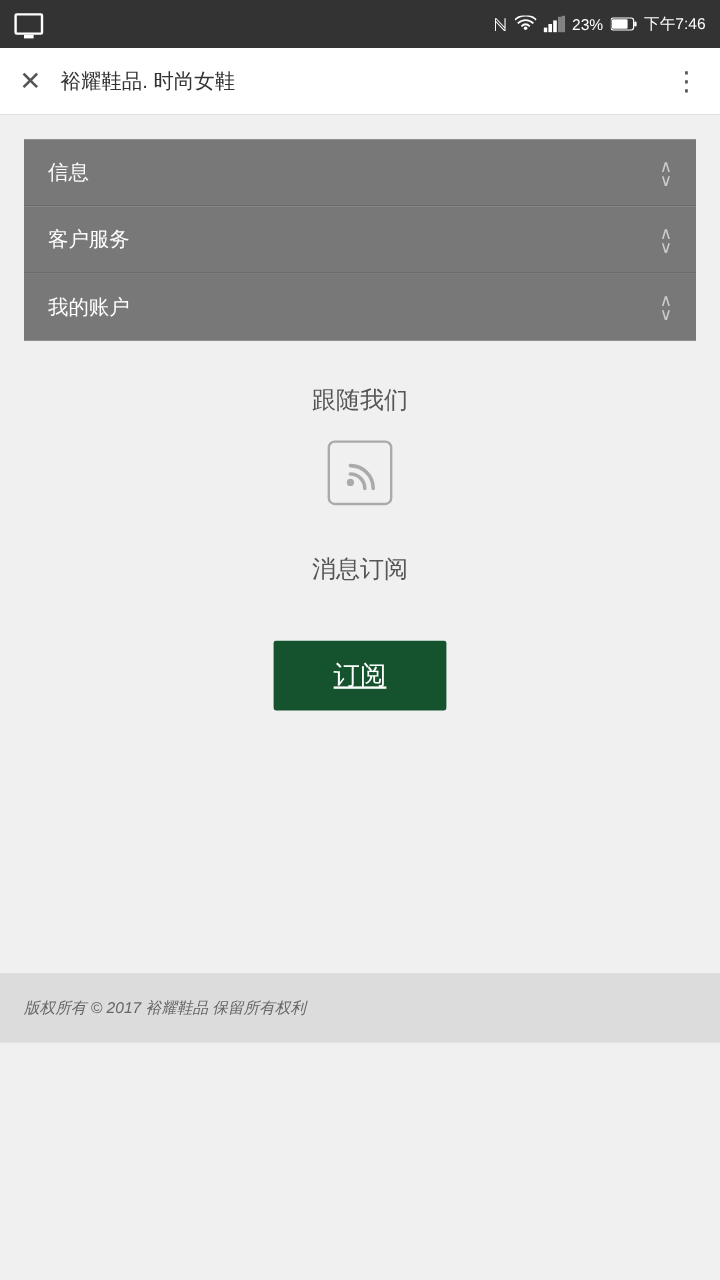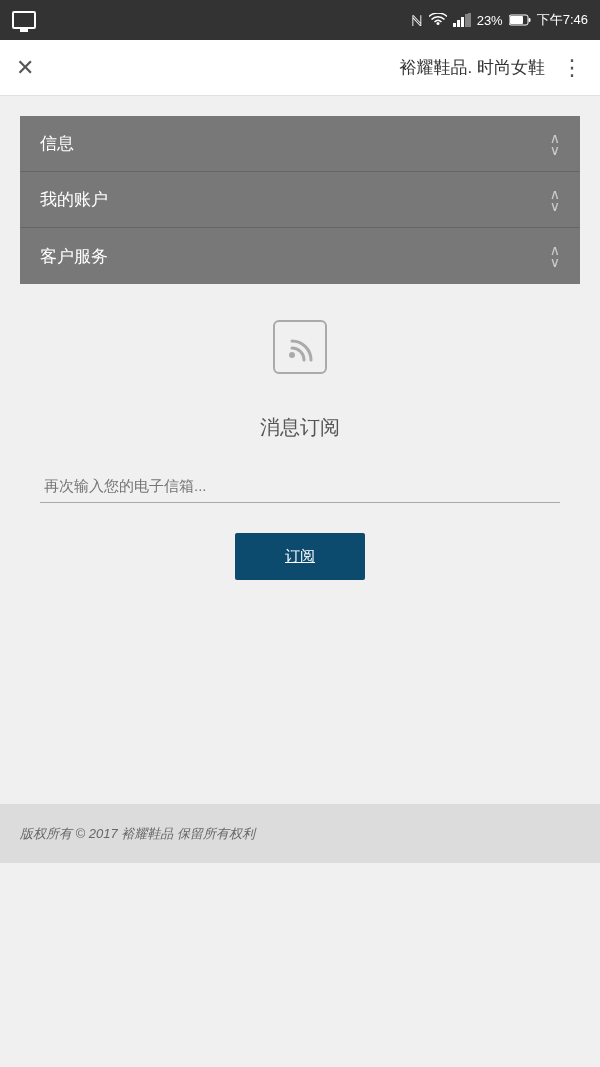--- a/index.html
+++ b/index.html
@@ -67,21 +67,20 @@
       font-size: 22px;
       color: #555;
       cursor: pointer;
       flex-shrink: 0;
     }
     .app-bar-title {
       flex: 1;
       font-size: 17px;
       color: #333;
       font-weight: 500;
-      text-align: right;
     }
     .app-bar-more {
       font-size: 22px;
       color: #555;
       cursor: pointer;
       letter-spacing: 1px;
       flex-shrink: 0;
     }
 
     
@@ -161,45 +160,45 @@
       align-items: center;
       justify-content: center;
       color: #aaa;
       font-size: 28px;
       cursor: pointer;
     }
 
     
     .section-newsletter {
       text-align: center;
-      padding: 20px 40px 20px;
+      padding: 20px 56px 20px;
     }
     .newsletter-title {
       font-size: 20px;
       color: #555;
       margin-bottom: 28px;
     }
     .newsletter-input {
       width: 100%;
       border: none;
       border-bottom: 1px solid #aaa;
       background: transparent;
       font-size: 15px;
       color: #aaa;
       padding: 8px 4px;
       outline: none;
       text-align: left;
       margin-bottom: 30px;
     }
     .subscribe-btn {
-      background: #0c4a6e;
+      background: #14532d;
       color: #fff;
       border: none;
       padding: 14px 50px;
-      font-size: 15px;
+      font-size: 22px;
       cursor: pointer;
       border-radius: 2px;
       text-decoration: underline;
     }
 
     
     .footer {
       background: #dcdcdc;
       padding: 20px 20px;
       margin-top: auto;
@@ -259,44 +258,44 @@
 </div>
 
 <div class="main-content">
 
   <div class="accordion">
     <div class="accordion-item">
       <span class="accordion-label">信息</span>
       <span class="accordion-chevron"></span>
     </div>
     <div class="accordion-item">
+      <span class="accordion-label">客户服务</span>
+      <span class="accordion-chevron"></span>
+    </div>
+    <div class="accordion-item">
       <span class="accordion-label">我的账户</span>
       <span class="accordion-chevron"></span>
     </div>
-    <div class="accordion-item">
-      <span class="accordion-label">客户服务</span>
-      <span class="accordion-chevron"></span>
-    </div>
   </div>
 
   <div class="section-follow">
+    <div class="section-title">跟随我们</div>
     <div class="rss-icon-wrapper">
       <div class="rss-icon">
         <svg width="30" height="30" viewBox="0 0 30 30" fill="none">
           <circle cx="7" cy="23" r="3" fill="#aaa"></circle>
           <path d="M7 16 C13.627 16 19 21.373 19 28" stroke="#aaa" stroke-width="3" fill="none" stroke-linecap="round"></path>
           <path d="M7 9 C17.493 9 26 17.507 26 28" stroke="#aaa" stroke-width="3" fill="none" stroke-linecap="round"></path>
         </svg>
       </div>
     </div>
   </div>
 
   <div class="section-newsletter">
     <div class="newsletter-title">消息订阅</div>
-    <input class="newsletter-input" type="email" placeholder="再次输入您的电子信箱..." style="">
     <br>
     <button class="subscribe-btn">订阅</button>
   </div>
 
   <div class="bottom-spacer"></div>
 
   <div class="footer">
     <span class="footer-text">版权所有 © 2017 裕耀鞋品 保留所有权利</span>
   </div>
 

